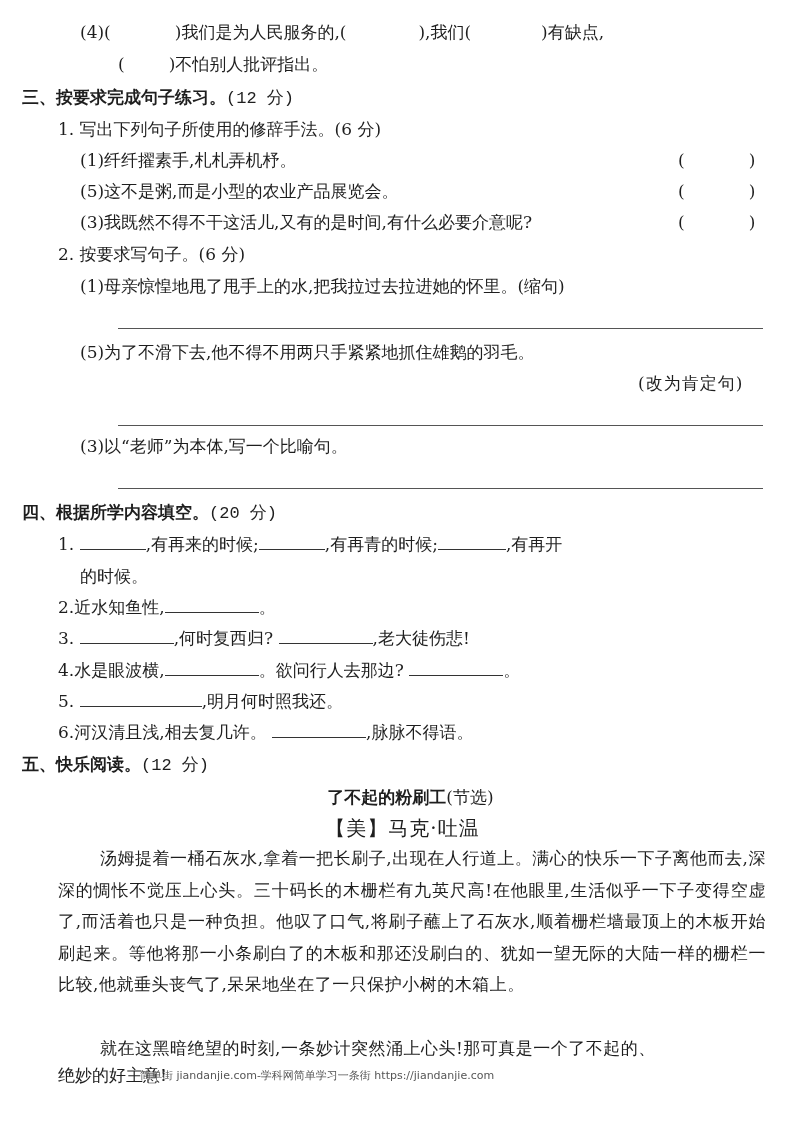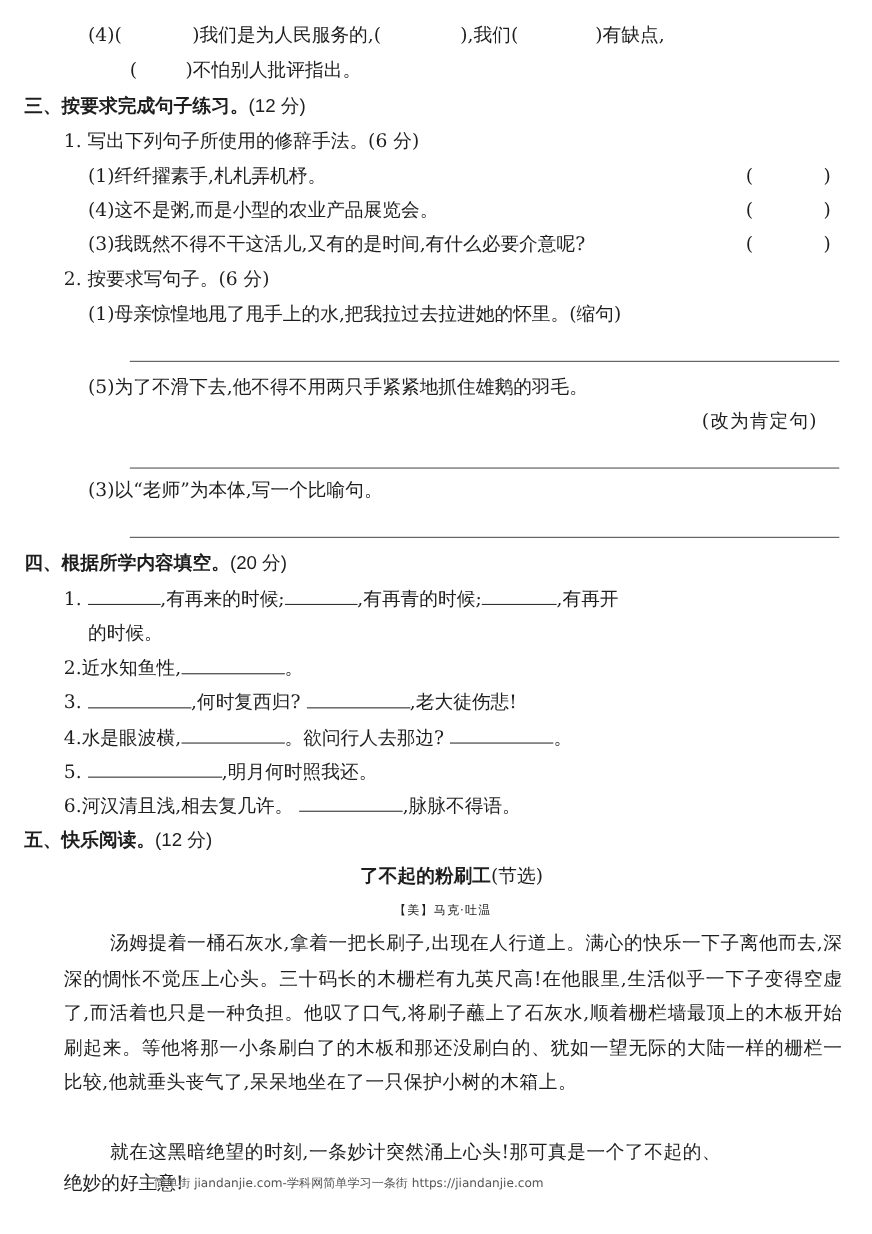--- a/index.html
+++ b/index.html
@@ -5,28 +5,28 @@
   * { margin: 0; padding: 0; box-sizing: border-box; }
   html, body { width: 793px; height: 1122px; background: #ffffff; overflow: hidden; }
   body {
     position: relative;
     font-family: "DejaVu Serif", "Liberation Serif", serif;
     color: #1e1e1e;
     font-size: 17px;
   }
   .line { position: absolute; white-space: nowrap; line-height: 24px; }
   .h { font-family: "DejaVu Sans", "Liberation Sans", sans-serif; font-weight: bold; font-size: 17px; }
-  .h .pts { font-family: Liberation Sans, sans-serif; font-weight: normal; text-align: right; }
+  .h .pts { font-family: Liberation Mono, monospace; font-weight: normal; text-align: right; }
   .blank { display: inline-block; border-bottom: 1px solid #333; height: 18px; vertical-align: baseline; }
   .paren-gap { display: inline-block; }
   .ans-rule { position: absolute; height: 1px; background: #555; }
   .right-paren { position: absolute; }
   .title { font-family: "DejaVu Sans", "Liberation Sans", sans-serif; font-weight: bold; font-size: 17px; }
   .title .sub { font-family: "DejaVu Serif", "Liberation Serif", serif; font-weight: normal; }
-  .author { font-size: 11px; }
+  .author { font-size: 20px; }
   .para { position: absolute; left: 58px; width: 708px; font-size: 17px; line-height: 31.5px; text-align: justify; letter-spacing: 0.5px; }
   .para .indent { display: inline-block; width: 42px; }
   .watermark {
     position: absolute; left: 140px; top: 1068px;
     font-family: "DejaVu Sans", "Liberation Sans", sans-serif;
     font-size: 11px; color: #555; white-space: nowrap;
   }
   .tail { position: absolute; left: 58px; top: 1064px; font-size: 17px; white-space: nowrap; }
 </style>
 </head>
@@ -41,21 +41,21 @@
 
 <div class="line h" style="left:22px; top:85px;">
   <span>三、按要求完成句子练习。</span><span class="pts">(12 分)</span>
 </div>
 
 <div class="line" style="left:58px; top:117px;">1. 写出下列句子所使用的修辞手法。(6 分)</div>
 
 <div class="line" style="left:80px; top:148px;">(1)纤纤擢素手,札札弄机杼。</div>
 <div class="right-paren line" style="left:678px; top:148px;"><span>(</span><span class="paren-gap" style="width:64px;"></span><span>)</span></div>
 
-<div class="line" style="left:80px; top:179px;">(4)这不是粥,而是小型的农业产品展览会。</div>
+<div class="line" style="left:80px; top:179px;">(5)这不是粥,而是小型的农业产品展览会。</div>
 <div class="right-paren line" style="left:678px; top:179px;"><span>(</span><span class="paren-gap" style="width:64px;"></span><span>)</span></div>
 
 <div class="line" style="left:80px; top:210px;">(3)我既然不得不干这活儿,又有的是时间,有什么必要介意呢?</div>
 <div class="right-paren line" style="left:678px; top:210px;"><span>(</span><span class="paren-gap" style="width:64px;"></span><span>)</span></div>
 
 <div class="line" style="left:58px; top:242px;">2. 按要求写句子。(6 分)</div>
 
 <div class="line" style="left:80px; top:274px;">(1)母亲惊惶地甩了甩手上的水,把我拉过去拉进她的怀里。(缩句)</div>
 <div class="ans-rule" style="left:118px; top:328px; width:645px;"></div>
 

